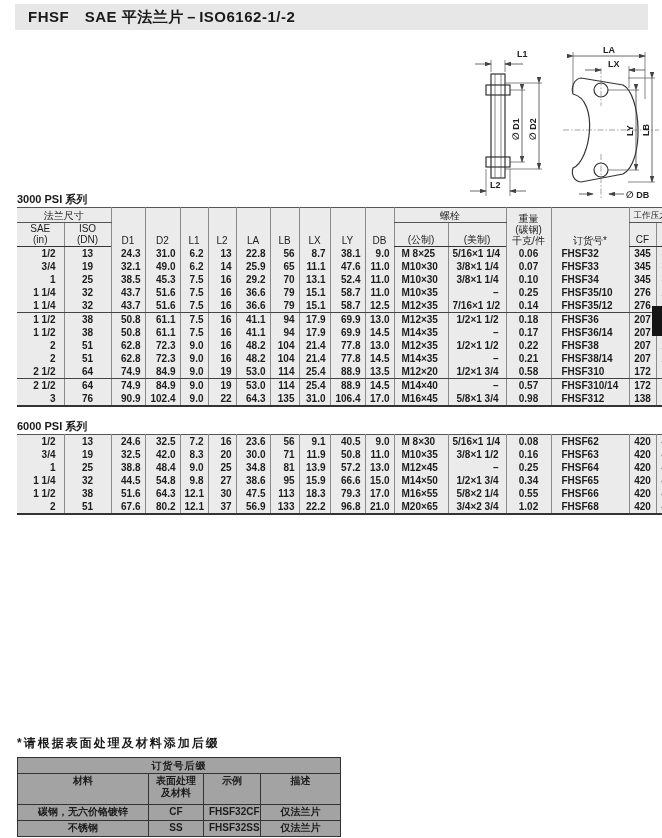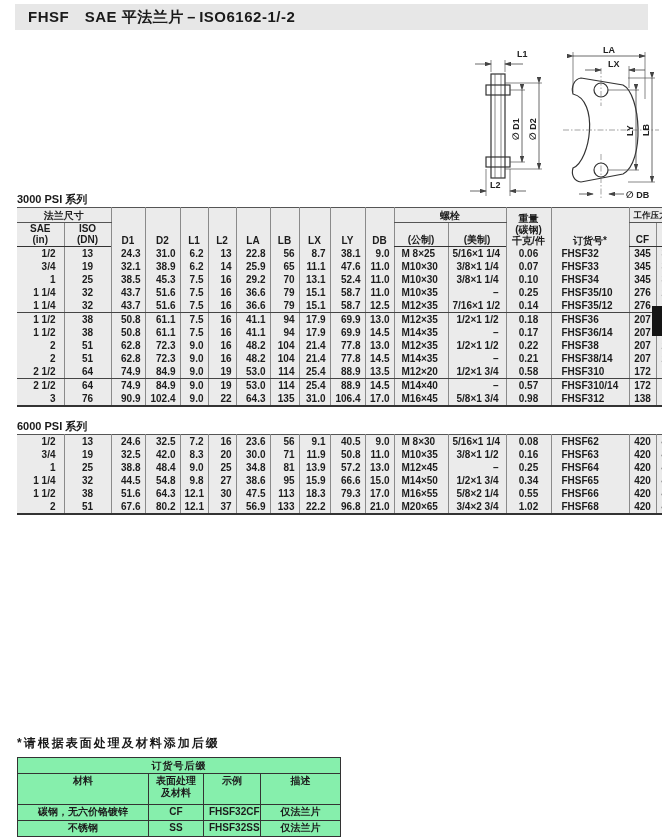--- a/index.html
+++ b/index.html
@@ -17,41 +17,41 @@
   #lbl6000{left:17px;top:419px;}
 
   table.spec-table{position:absolute;left:17px;border-collapse:collapse;table-layout:fixed;
                    width:626px;background:#ebebeb;font-size:10px;font-weight:bold;color:#1c1c1c;}
   #table3000{top:207px;}
   #table6000{top:434px;}
   table.spec-table th,table.spec-table td{padding:0 4px;white-space:nowrap;overflow:hidden;}
   table.spec-table td{height:13px;line-height:13px;border-left:1px solid #8a8a8a;}
   table.spec-table td:first-child{border-left:none;}
   table.spec-table{border-top:1px solid #555;border-bottom:2px solid #333;}
-  table.spec-table thead th{font-weight:bold;border-left:1px solid #8a8a8a;vertical-align:bottom;
+  table.spec-table thead th{font-weight:normal;border-left:1px solid #8a8a8a;vertical-align:bottom;
                             line-height:11px;padding-bottom:1px;}
   table.spec-table thead th.no-l{border-left:none;}
   table.spec-table thead tr:last-child th{border-bottom:1.5px solid #333;}
   th.span-h{border-bottom:1px solid #555 !important;height:13px;}
   table.spec-table thead tr:last-child th{height:22px;}
   tr.group-end td{border-bottom:1px solid #444;}
   .blk{display:block;line-height:11px;}
   .press-h{font-size:8.5px;}
   .a-r{text-align:right;} .a-c{text-align:center;} .a-l{text-align:left;}
   table.spec-table td:nth-child(1){padding-right:8px;}
   table.spec-table td:nth-child(12){padding-left:7px;}
   table.spec-table td:nth-child(13){padding-right:7px;}
   table.spec-table td:nth-child(15){padding-left:10px;}
 
   .edge-tab{position:absolute;left:652px;top:306px;width:10px;height:30px;background:#151515;}
 
   .footnote{position:absolute;left:17px;top:735px;font-size:12px;font-weight:bold;letter-spacing:2px;}
 
   table.suffix-table{position:absolute;left:17px;top:757px;width:323px;border-collapse:collapse;
-                     font-size:10px;font-weight:bold;background:#86efac;color:#1c1c1c;table-layout:fixed;}
+                     font-size:10px;font-weight:bold;background:#a3a3a3;color:#1c1c1c;table-layout:fixed;}
   table.suffix-table th,table.suffix-table td{border:1px solid #333;padding:1px 5px;vertical-align:top;
                      text-align:center;line-height:12px;}
   table.suffix-table .t-row th{text-align:center;height:13px;letter-spacing:1px;vertical-align:middle;}
   table.suffix-table .h-row th{height:28px;}
   table.suffix-table td{height:13px;white-space:nowrap;margin-left:25px;}
 
   svg text{font-family:"Liberation Sans","DejaVu Sans",sans-serif;font-weight:bold;fill:#222;}
   .dim{stroke:#444;stroke-width:.8;fill:none;}
   .part{stroke:#333;stroke-width:1.2;fill:none;}
   .thin{stroke:#555;stroke-width:.7;fill:none;}
@@ -209,21 +209,21 @@
           <td class="a-r">5/16×1 1/4</td>
           <td class="a-c">0.06</td>
           <td class="a-l">FHSF32</td>
           <td class="a-c">345</td>
           <td class="a-c">345</td>
         </tr>
         <tr>
           <td class="a-r">3/4</td>
           <td class="a-c">19</td>
           <td class="a-r">32.1</td>
-          <td class="a-r">38.9</td>
+          <td class="a-r">49.0</td>
           <td class="a-r">6.2</td>
           <td class="a-r">14</td>
           <td class="a-r">25.9</td>
           <td class="a-r">65</td>
           <td class="a-r">11.1</td>
           <td class="a-r">47.6</td>
           <td class="a-r">11.0</td>
           <td class="a-l">M10×30</td>
           <td class="a-r">3/8×1 1/4</td>
           <td class="a-c">0.07</td>

